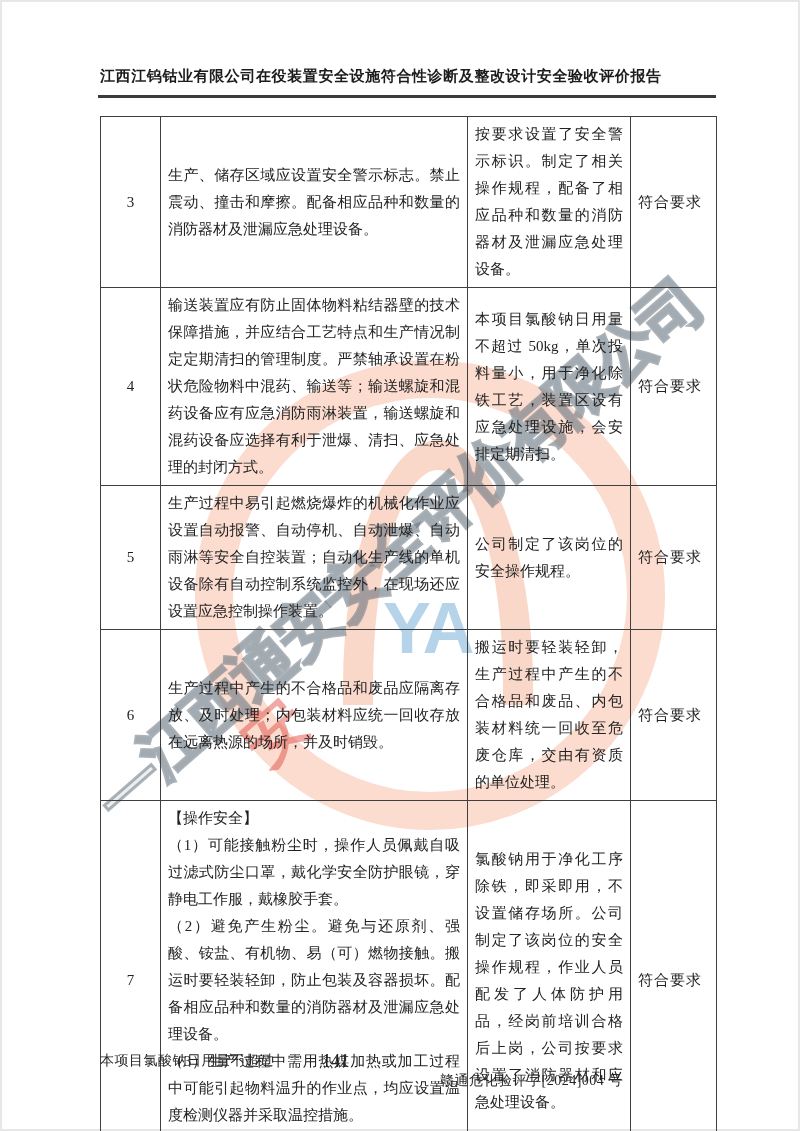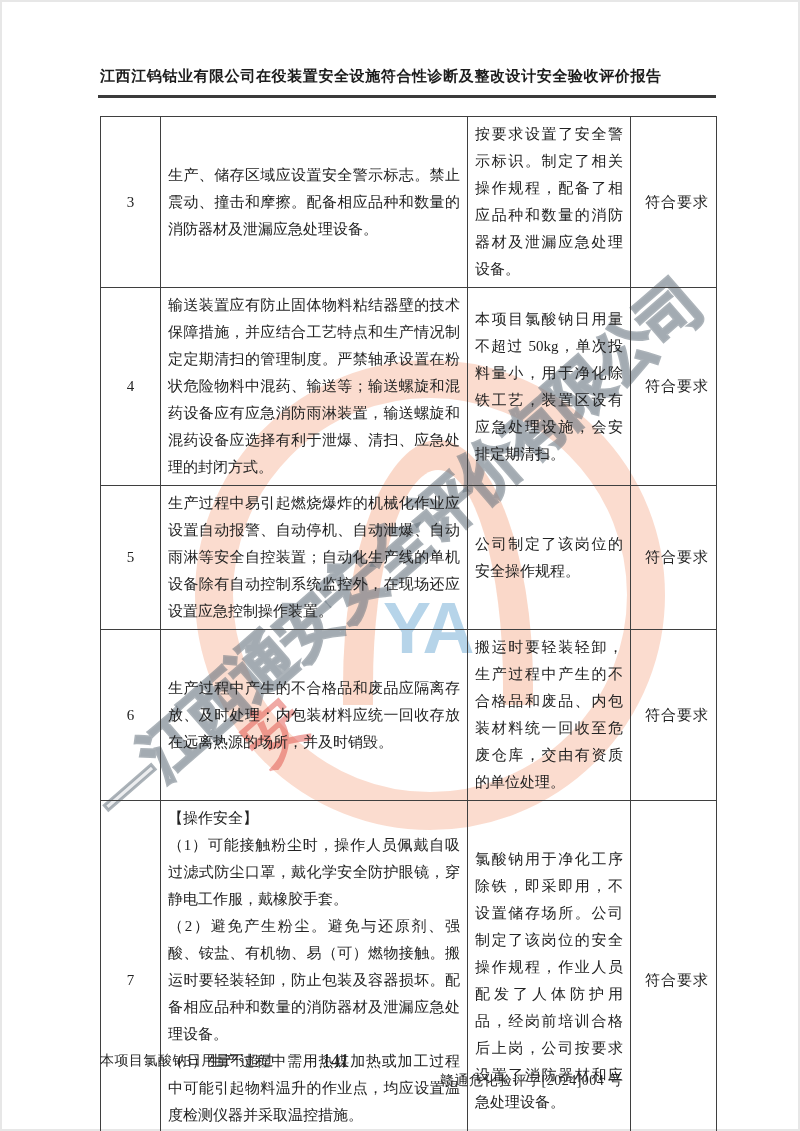--- a/index.html
+++ b/index.html
@@ -60,21 +60,21 @@
     border-collapse:collapse; table-layout:fixed; background:transparent;
   }
   .tbl td {
     border:1px solid #3f3f3f; padding:4px 7px;
     font-size:15px; line-height:27px; vertical-align:middle;
     color:#232323; overflow:hidden;
   }
   .c-no  { text-align:center; font-size:14px; }
   .c-req { text-align:justify; white-space:pre-line;margin-left:30px; }
   .c-eval{ font-size:14px; text-align:justify; padding:4px 8px; white-space:pre-line; }
-  .c-con { text-align:right; font-size:14px; letter-spacing:1px; }
+  .c-con { text-align:left; font-size:14px; letter-spacing:1px; }
   .va-top{ vertical-align:top; }
   .r-3 { height:132px; } .r-4 { height:186px; } .r-5 { height:142px; }
   .r-6 { height:131px; } .r-7 { height:334px; }
   .f-company { position:absolute; left:100px; top:1036px; font-size:14px; letter-spacing:0.5px; }
   .f-page    { position:absolute; left:322px; top:1035px; font-size:18px; }
   .f-doc     { position:absolute; left:440px; top:1056px; font-size:14px; letter-spacing:0.5px; }
 </style>
 </head>
 <body>
 

